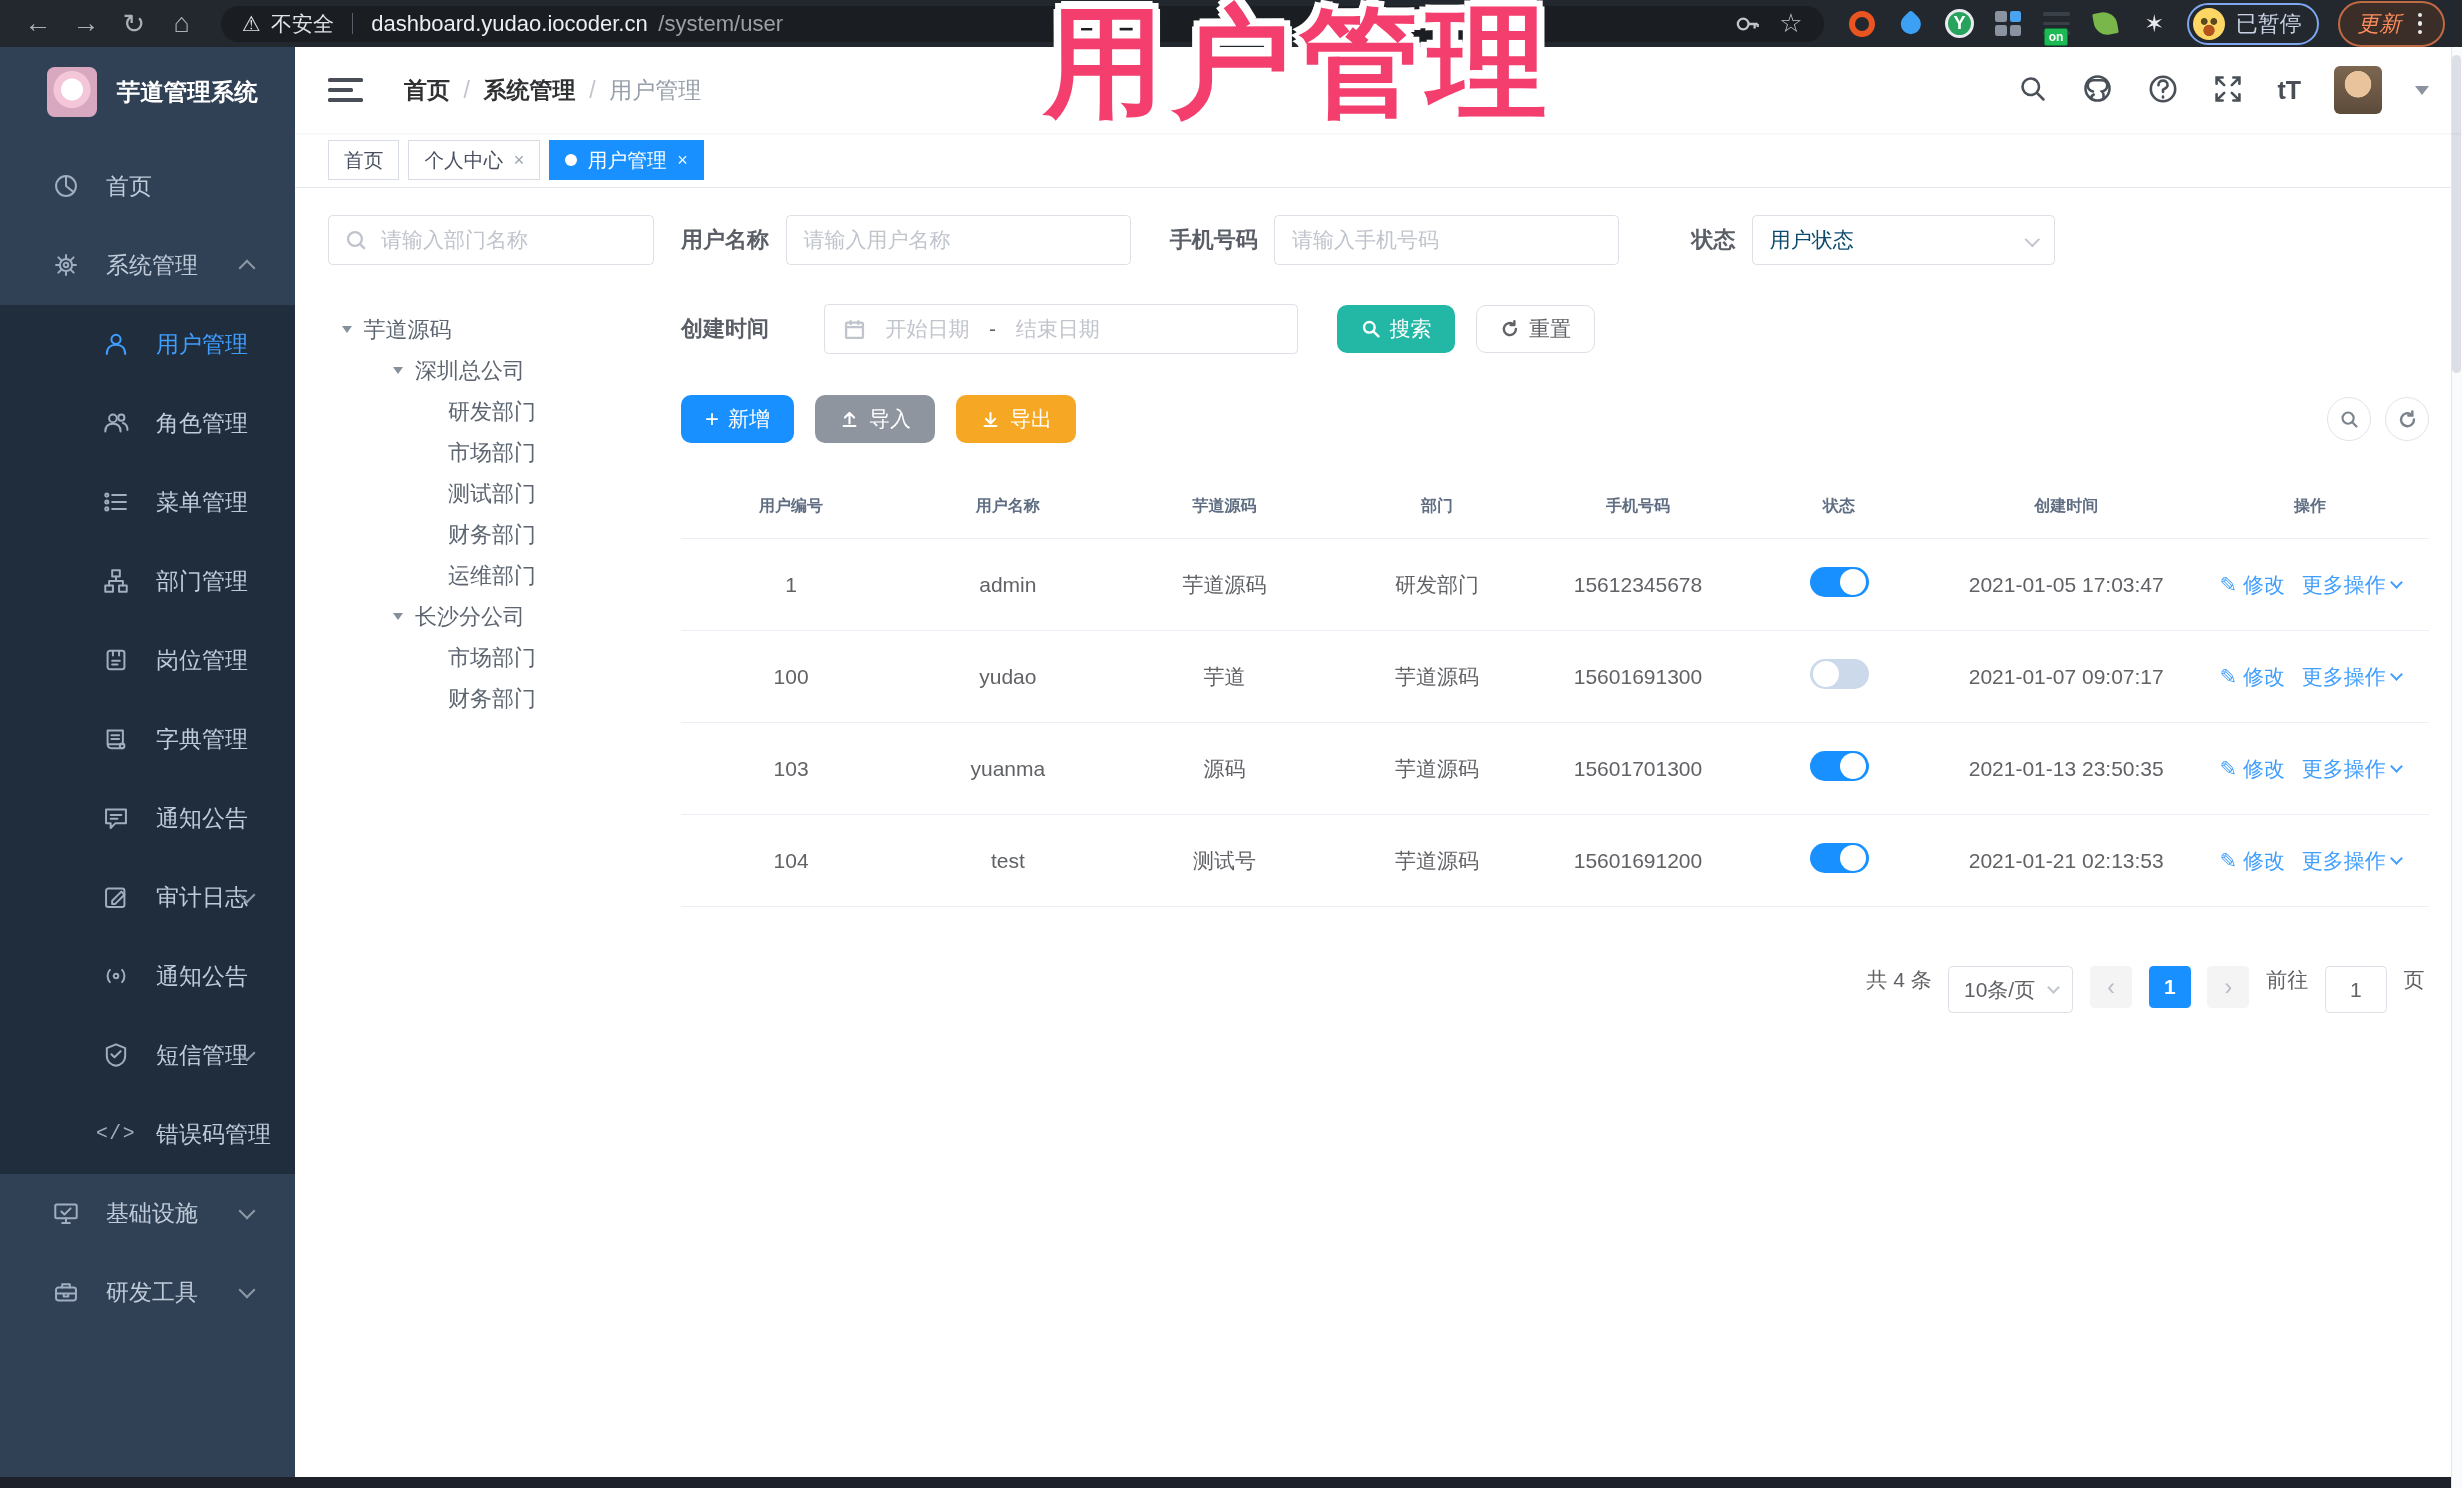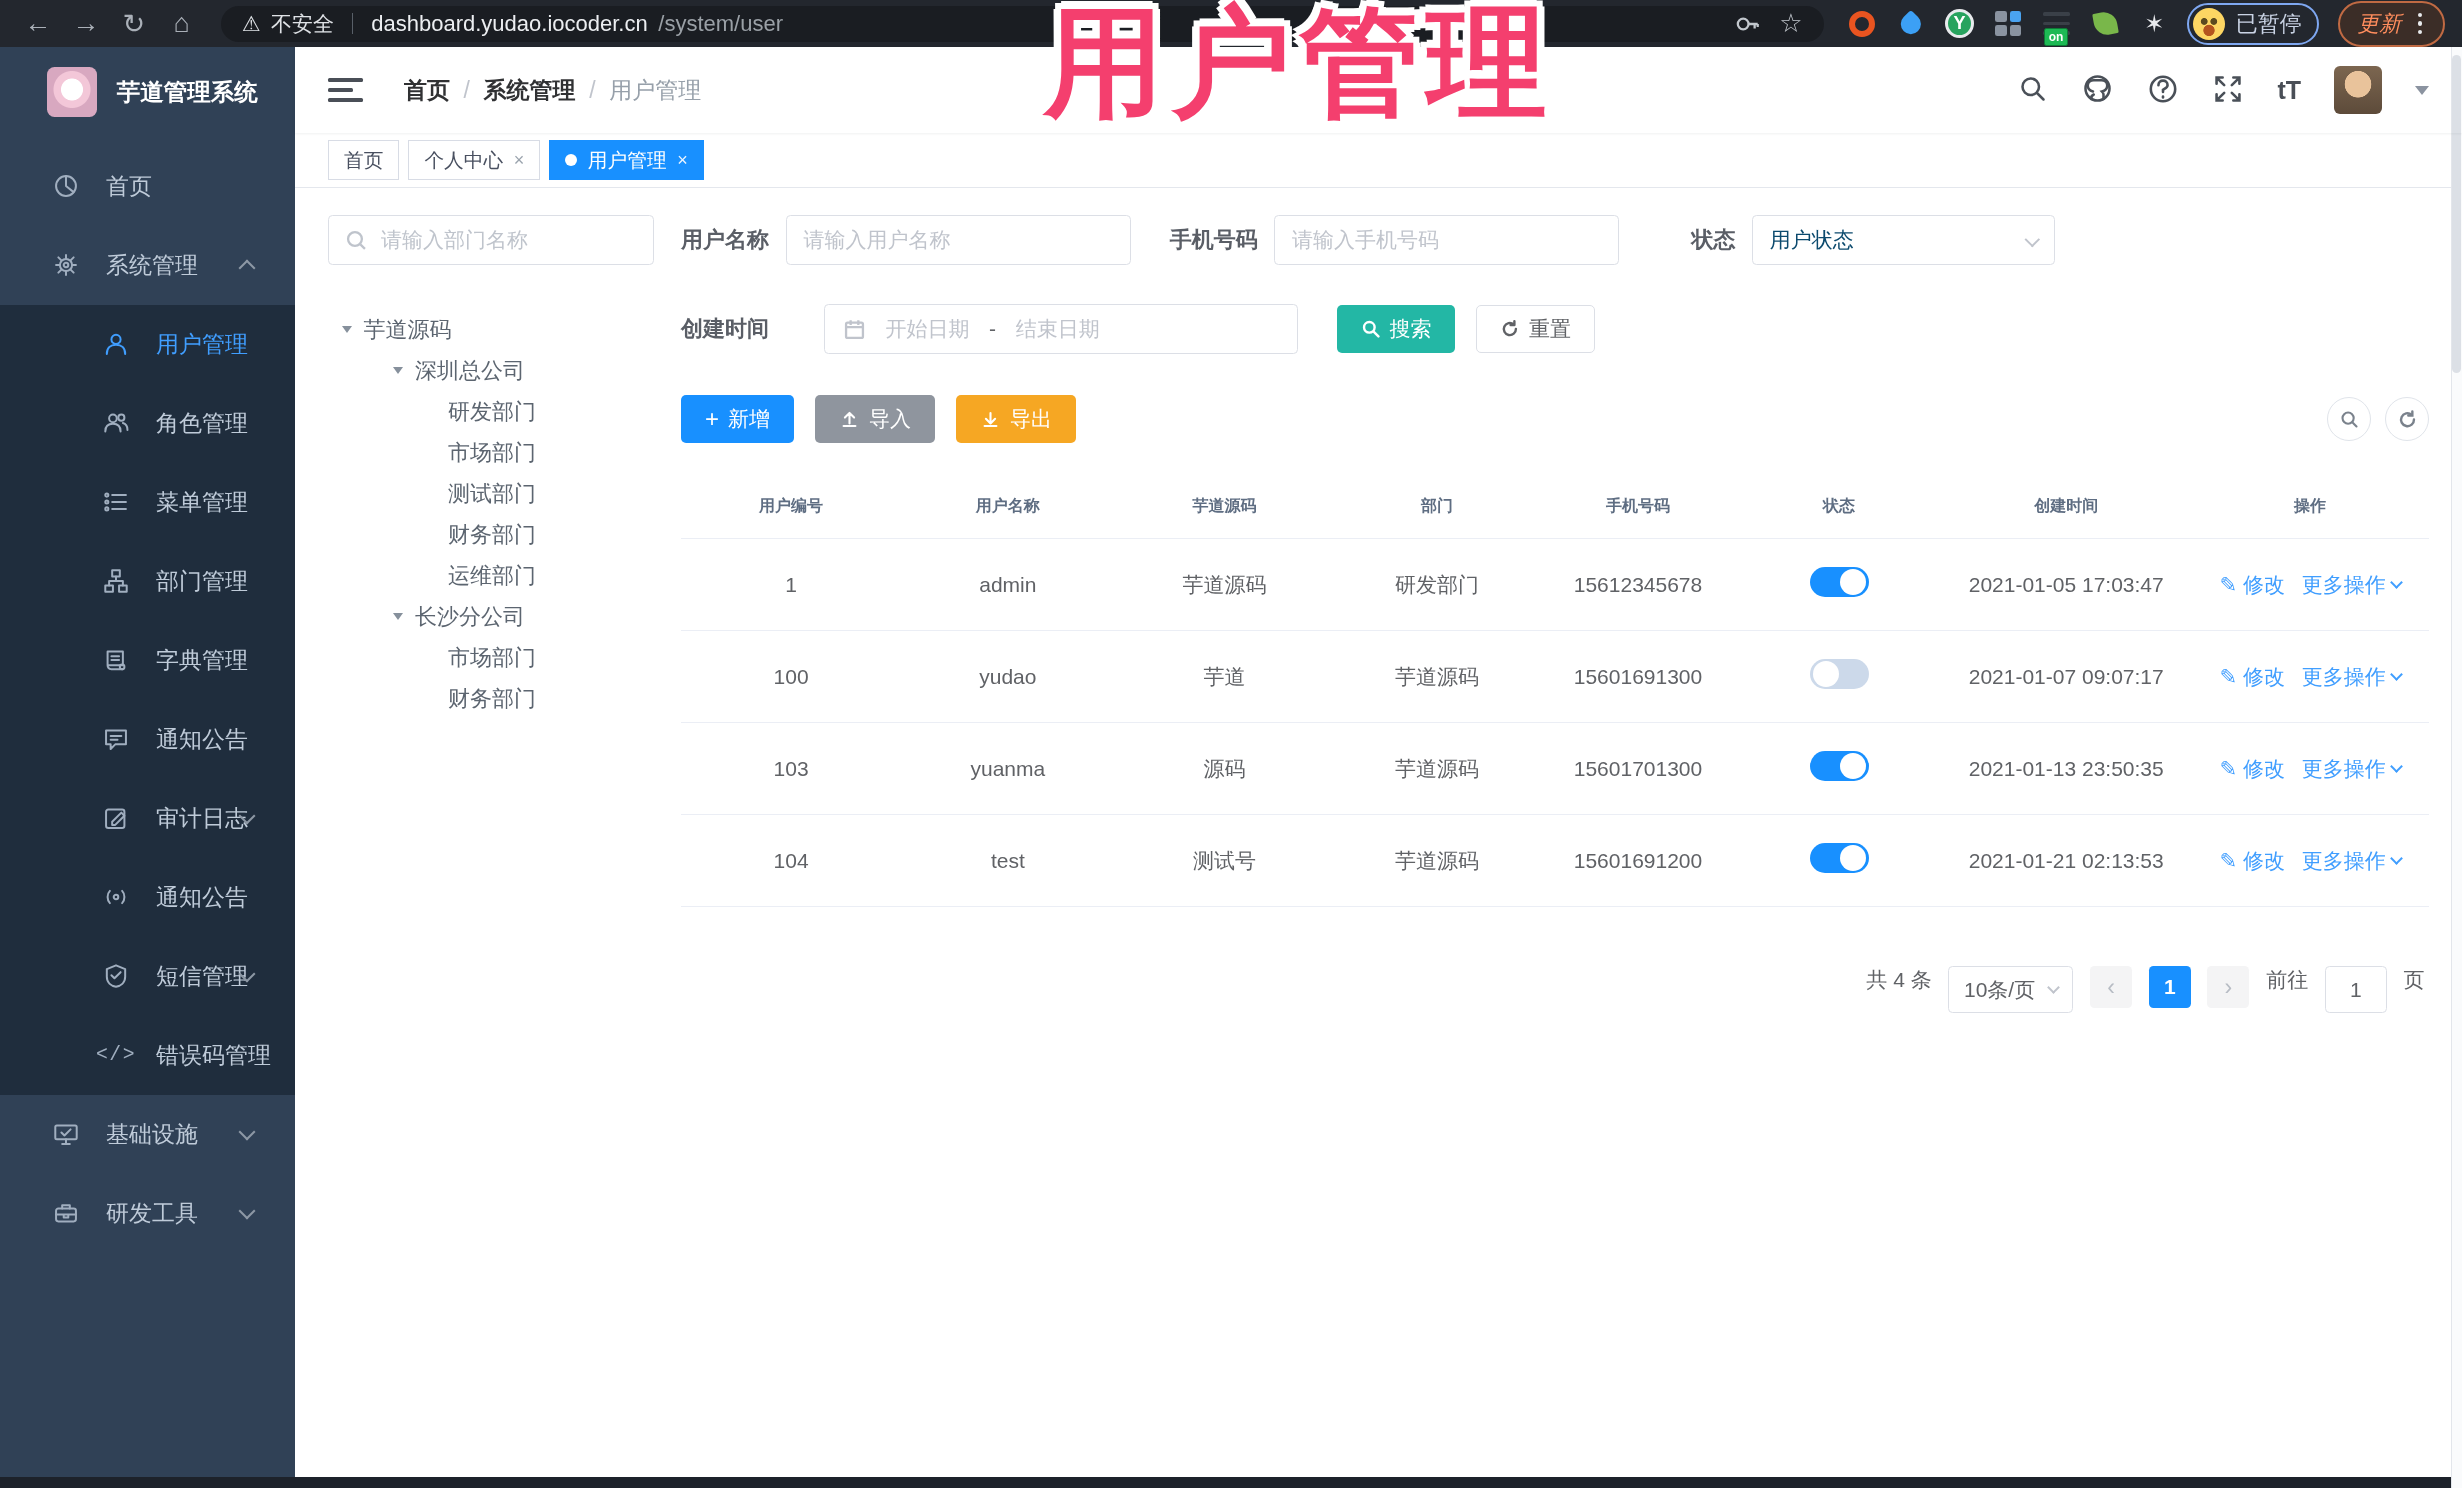--- a/index.html
+++ b/index.html
@@ -120,21 +120,21 @@
   .finput::placeholder { color:#c0c4cc; }
   .w455 { width:345px; }
   .fsel { width:303px; height:50px; border:0.8px solid #dcdfe6; border-radius:4.5px; display:flex; align-items:center;
           padding:0 16.7px; font-size:21px; color:#0c4a6e; position:relative; }
   .fsel .chev2 { position:absolute; right:16.7px; top:18px; width:10.6px; height:10.6px;
                  border-right:2.3px solid #c0c4cc; border-bottom:2.3px solid #c0c4cc; transform:rotate(45deg); }
   .daterange { width:474px; height:50px; border:0.8px solid #dcdfe6; border-radius:4.5px; display:flex; align-items:center;
                gap:19.7px; padding:0 18px; font-size:21px; color:#c0c4cc; margin-left:38px; }
   .daterange svg { stroke:#c0c4cc; fill:none; stroke-width:3; }
   .daterange .dsep { color:#606266; }
-  .btn { height:48px; border-radius:5px; display:inline-flex; align-items:center; justify-content:center; gap:9px;
+  .btn { height:48px; border-radius:10px; display:inline-flex; align-items:center; justify-content:center; gap:9px;
          font-size:21px; padding:0 23px; border:0.8px solid transparent; white-space:nowrap; }
   .btn svg { stroke:#fff; fill:none; stroke-width:3.2; stroke-linecap:round; stroke-linejoin:round; }
   .btn-search { background:#23b7a5; color:#fff; margin-left:39px; }
   .btn-reset { background:#fff; color:#606266; border-color:#dcdfe6; margin-left:21px; }
   .btn-reset svg { stroke:#606266; }
   .btn-add { background:#1890ff; color:#fff; }
   .btn-import { background:#8f959e; color:#fff; margin-left:21px; }
   .btn-export { background:#f6a723; color:#fff; margin-left:21px; }
   .plus { font-size:24px; line-height:1; }
   .toolbar { margin-top:41px; display:flex; align-items:center; }
@@ -318,20 +318,29 @@
                   <rect x="3" y="23" width="10" height="8"></rect>
                   <rect x="21" y="23" width="10" height="8"></rect>
                   <path d="M17 11 v6 M8 23 v-6 h18 v6"></path>
                 </svg>
             </span>
             <span>部门管理</span>
           </div>
           <div class="mi">
             <span class="ic">
               <svg width="26" height="26" viewBox="0 0 34 34">
+                  <rect x="6" y="5" width="22" height="24" rx="3"></rect>
+                  <path d="M13 5 v6 M21 5 v6 M12 18 h10 M12 23 h7"></path>
+                </svg>
+            </span>
+            <span>岗位管理</span>
+          </div>
+          <div class="mi">
+            <span class="ic">
+              <svg width="26" height="26" viewBox="0 0 34 34">
                   <path d="M6 6 h20 v18 h-20 z M6 24 c0 3 2 5 5 5 h15"></path>
                   <path d="M11 12 h10 M11 17 h10"></path>
                   <circle cx="25" cy="26" r="3"></circle>
                 </svg>
             </span>
             <span>字典管理</span>
           </div>
           <div class="mi">
             <span class="ic">
               <svg width="26" height="26" viewBox="0 0 34 34">

